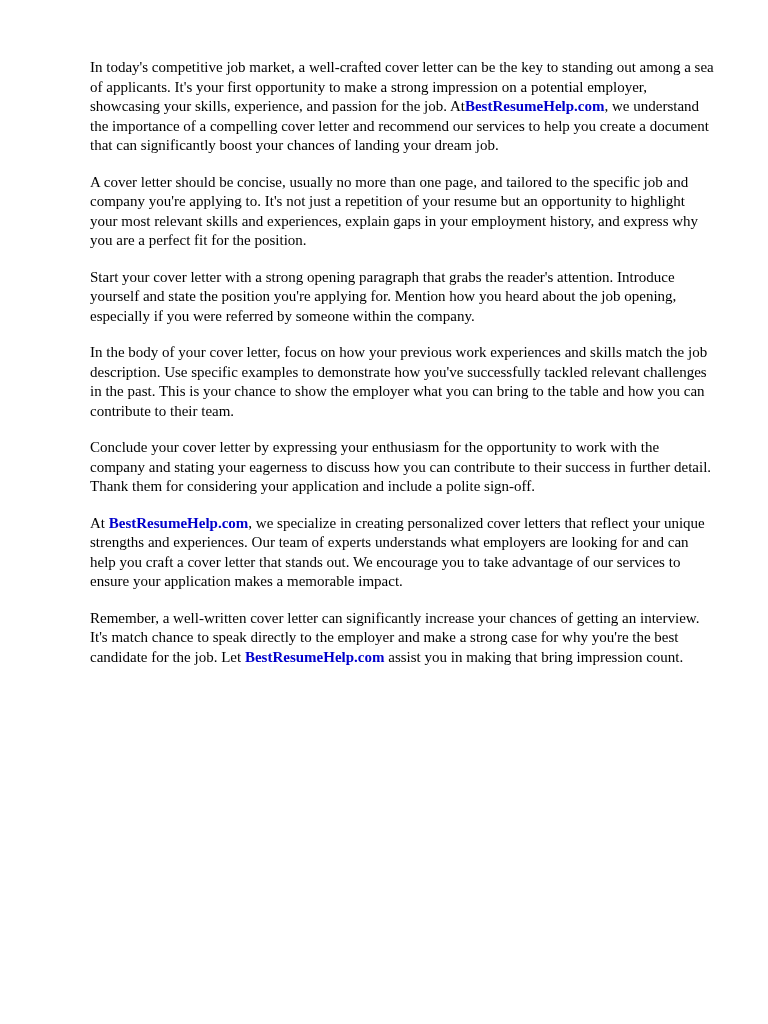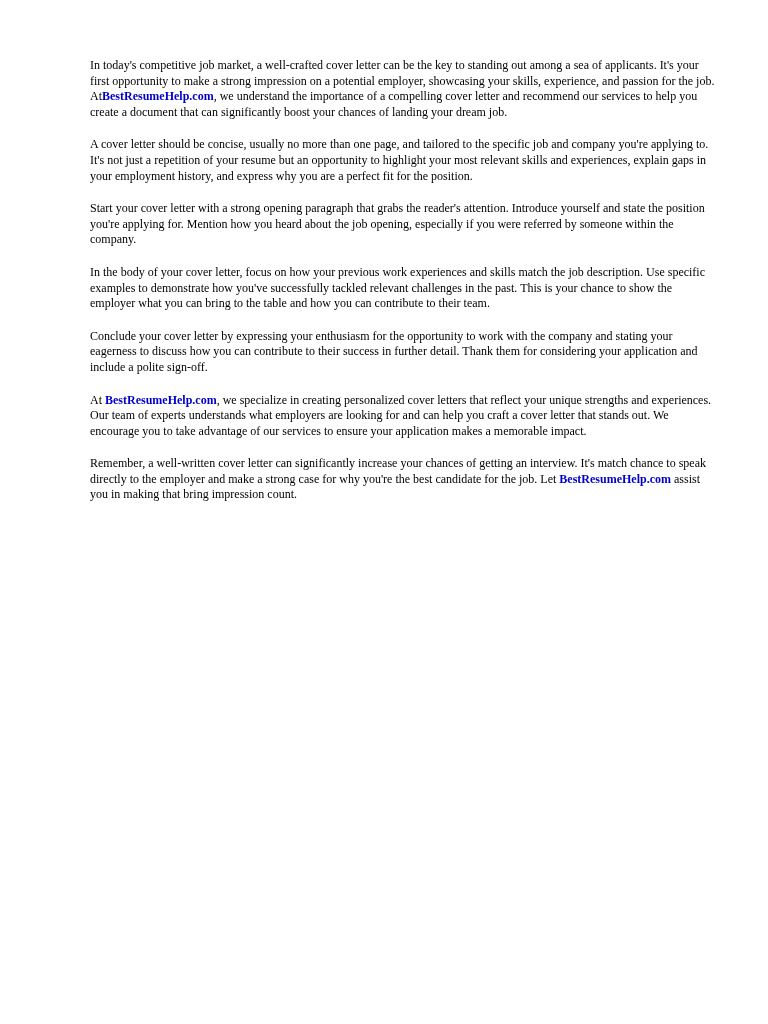--- a/index.html
+++ b/index.html
@@ -27,21 +27,21 @@
     top: 58px;
     width: 625px;
   }
   .doc-title {
     font-size: 13.5px;
     font-weight: bold;
     line-height: 1.25;
     margin: 0 0 14px 0;
   }
   p.para {
-    font-size: 12px;
+    font-size: 15px;
     line-height: 1.30;
     margin: 0 0 17px 0;
     text-align: left;
   }
   p.para:last-child {
     margin-bottom: 0;
   }
   .brand-link {
     color: #0000cc;
     font-weight: bold;

